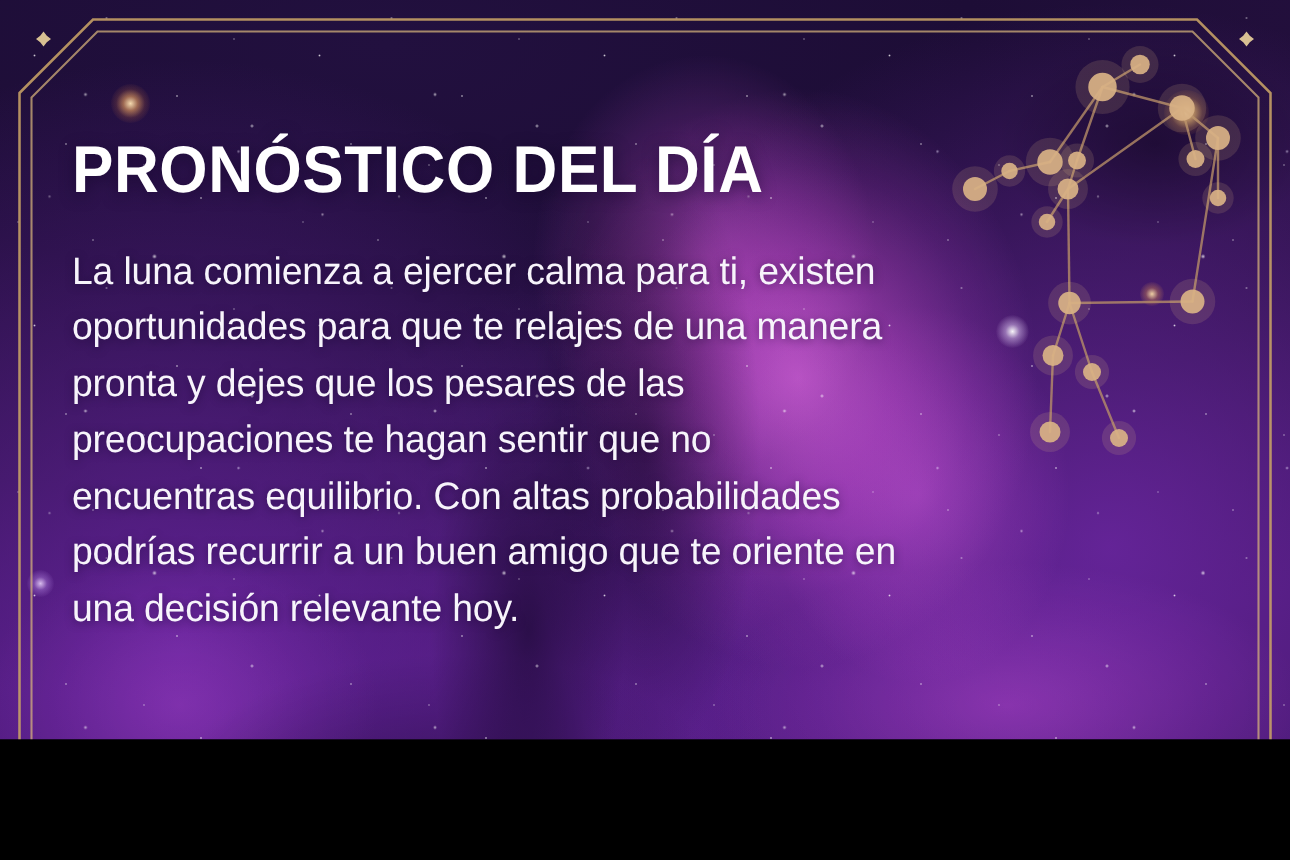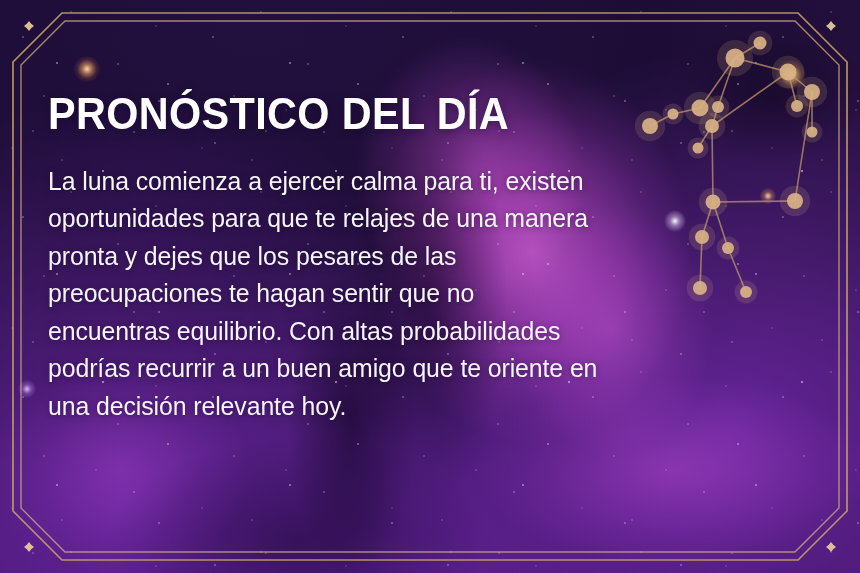--- a/index.html
+++ b/index.html
@@ -9,21 +9,21 @@
     background: #000;
   }
   body {
     font-family: "Liberation Sans", sans-serif;
   }
 
   
   #card {
     position: relative;
     width: 860px;
-    height: 573px;
+    height: 493px;
     overflow: hidden;
     background: #1a0b2e;
     isolation: isolate;
   }
 
   
   .bg-layer {
     position: absolute;
     inset: 0;
     pointer-events: none;

